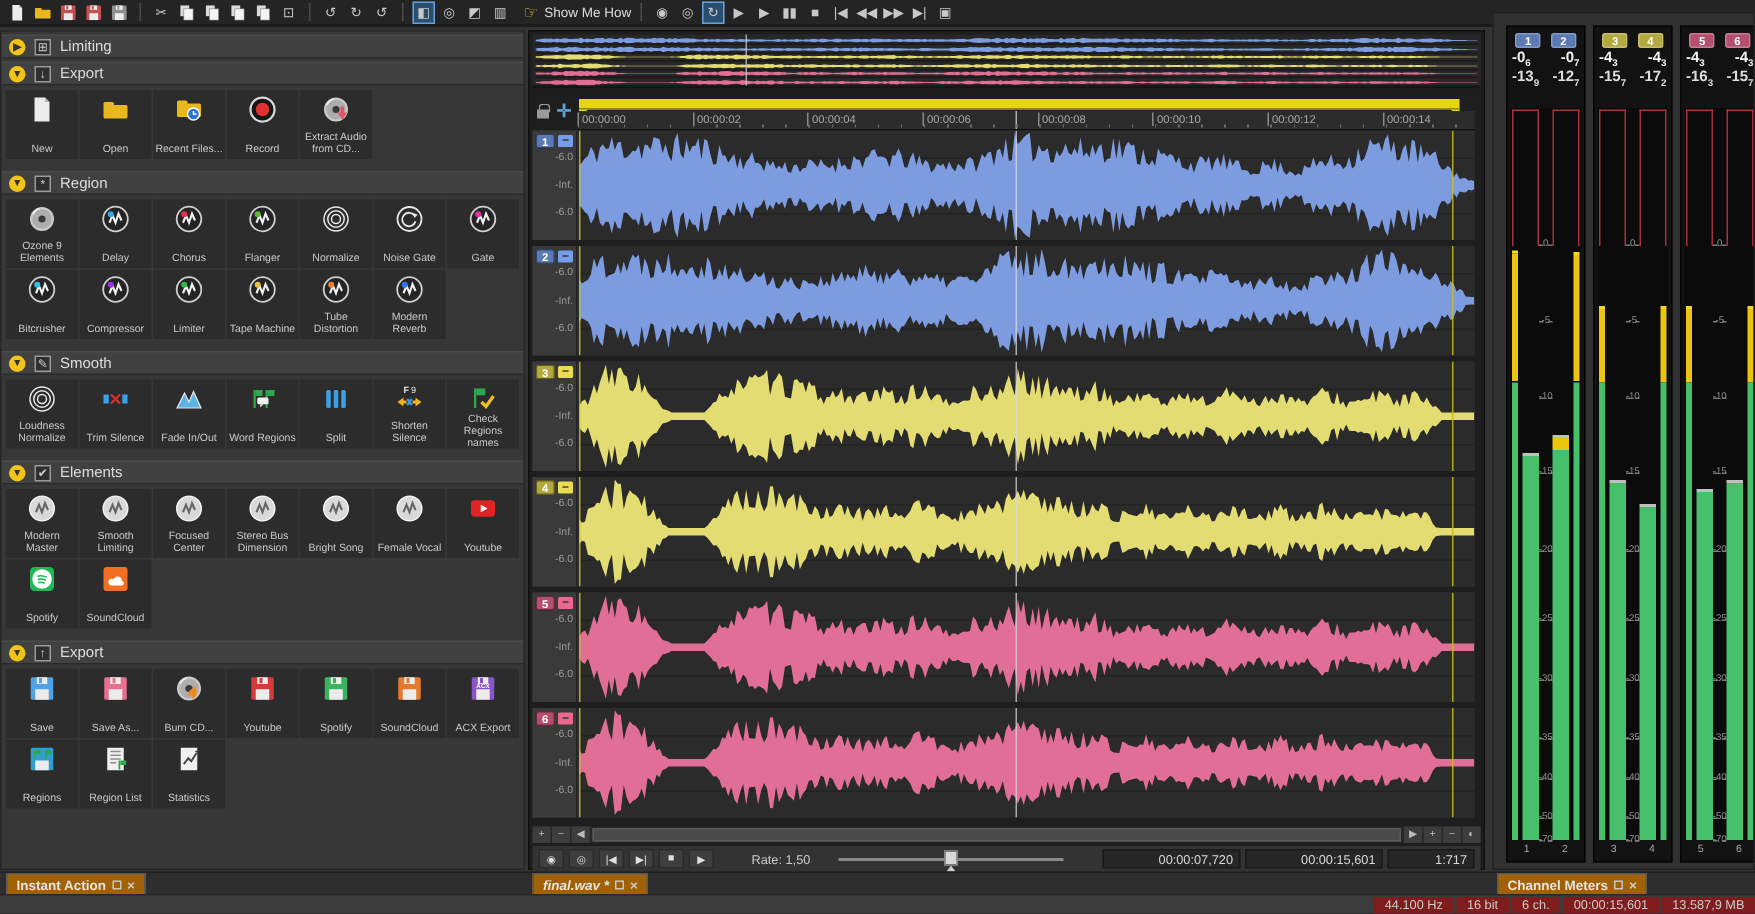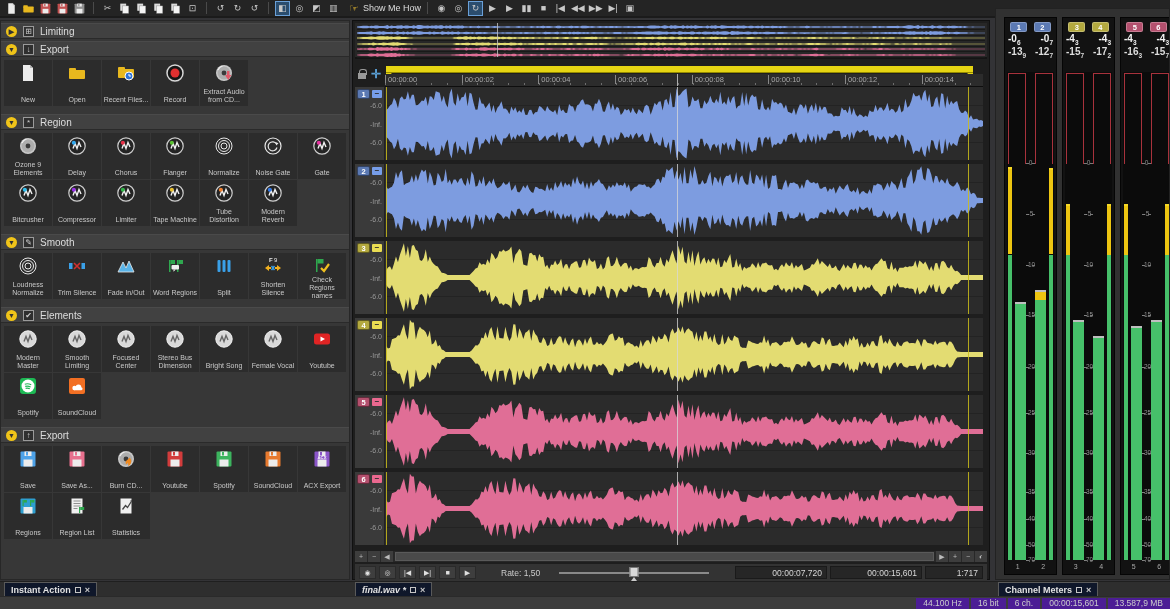--- a/index.html
+++ b/index.html
@@ -75,26 +75,26 @@
   .mcol{position:absolute;top:0;bottom:0;width:18px}
   .redzone{position:absolute;top:1px;left:0;right:0;border-left:1px solid #a8323c;border-right:1px solid #a8323c;border-top:1px solid #a8323c}
   .mbar{position:absolute}
   .mtick{position:absolute;left:0;right:0;height:1px}
   .mtick:before,.mtick:after{content:"";position:absolute;top:0;width:3px;height:1px;background:#7a7a7a}
   .mtick:before{left:19px}.mtick:after{right:19px}
   .mtlb{position:absolute;left:0;right:0;top:-4px;text-align:center;font-size:6.5px;color:#909090}
   .mnums{position:absolute;left:0;right:0;bottom:1px;height:10px;display:flex;justify-content:space-around;font-size:7px;color:#aaa}
   
   .tabsrow{position:absolute;left:0;top:581px;width:1170px;height:15px;background:#2e2e2e;border-top:1px solid #1f1f1f}
-  .tab{position:absolute;top:0;height:15px;background:#0f172a;border:1px solid #5a5a5a;border-bottom:none;color:#e2e2e2;font-size:9px;font-weight:bold;display:flex;align-items:center;gap:4px;padding:0 6px;white-space:nowrap}
+  .tab{position:absolute;top:0;height:15px;background:#a16207;border:1px solid #5a5a5a;border-bottom:none;color:#e2e2e2;font-size:9px;font-weight:bold;display:flex;align-items:center;gap:4px;padding:0 6px;white-space:nowrap}
   .tab .tabsq{width:6px;height:6px;border:1px solid #c5c5c5;display:inline-block}
   .tab .tabx{font-size:9px;color:#ccc;font-weight:bold}
   .tab.it i{font-style:italic}
   .statusbar{position:absolute;left:0;bottom:0;width:1170px;height:13px;background:#3c3c3c;border-top:1px solid #2a2a2a;display:flex;justify-content:flex-end;align-items:center;gap:2px;font-size:8.5px;color:#ccc}
-  .scell{background:#4c1d95;height:11px;display:flex;align-items:center;justify-content:flex-end;padding:0 7px;white-space:nowrap}
+  .scell{background:#7f1d1d;height:11px;display:flex;align-items:center;justify-content:flex-end;padding:0 7px;white-space:nowrap}
 </style>
 </head>
 <body>
 
 <div class="toolbar">
   <span id="tb-main" style="display:flex;align-items:center;gap:2px">
       <span class="tbi">
         <svg width="13" height="13" viewBox="0 0 20 20">
           <path d="M5 2 h7 l3 3 v13 h-10 z" fill="#ececec"></path>
           <path d="M12 2 l3 3 h-3 z" fill="#b5b5b5"></path>

